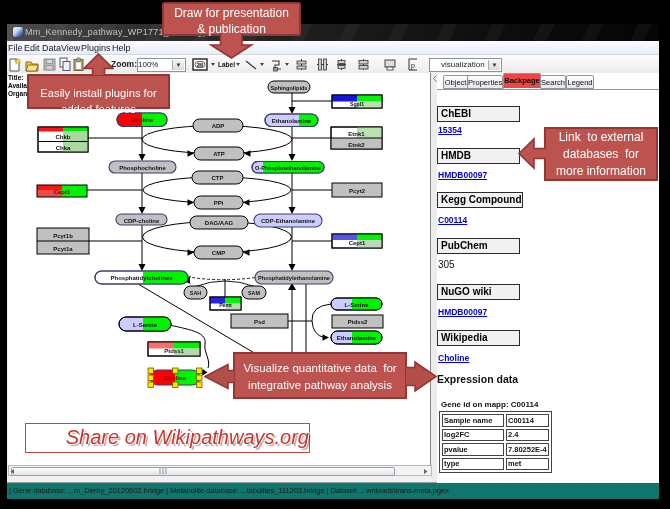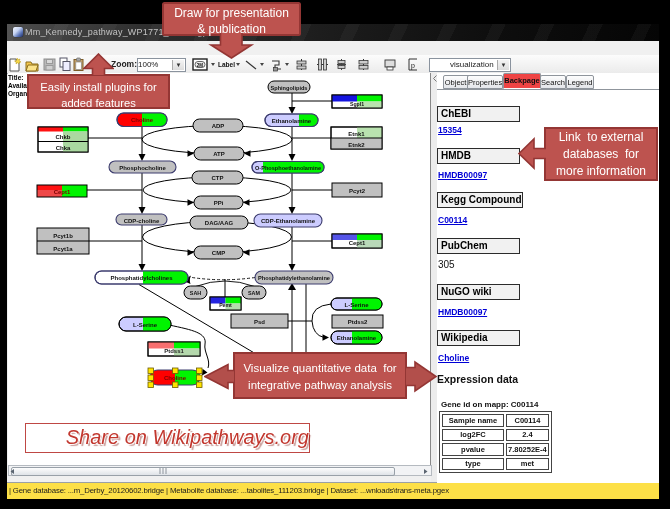--- a/index.html
+++ b/index.html
@@ -28,46 +28,54 @@
      border-left:1px solid #aaa;text-align:center;font-size:6px;color:#333;line-height:10px}
   
   #canvas{position:absolute;left:1px;top:49px;width:422px;height:392px;background:#fff;border-right:1px solid #888}
   
   #splitter{position:absolute;left:424px;top:49px;width:6px;height:409px;background:#ececec;border-right:1px solid #cfcfcf}
   #panel{position:absolute;left:430px;top:49px;width:222px;height:409px;background:#fff;font-family:"Liberation Sans",sans-serif}
   
   #hscroll{position:absolute;left:1px;top:441px;width:424px;height:11px;background:#f2f3f5;border:1px solid #b5bac0;box-sizing:border-box}
   #hthumb{position:absolute;left:2px;top:1px;width:382px;height:7px;background:linear-gradient(#fdfdfd,#dfe3e8);border:1px solid #98a0a8;border-radius:2px}
   
-  #statusbar{position:absolute;left:0;top:458px;width:652px;height:16px;background:#fde047;border-top:1px solid #9aa0a6;
+  #statusbar{position:absolute;left:0;top:458px;width:652px;height:16px;background:#0f766e;border-top:1px solid #9aa0a6;
      font-size:7.8px;color:#1c1c1c;line-height:15px;white-space:nowrap;overflow:hidden;letter-spacing:-.18px}
   
   .tab{position:absolute;top:2px;height:14px;background:linear-gradient(#fdfdfd,#e4e6ea);border:1px solid #8f959c;
        font-size:7.5px;color:#111;text-align:center;line-height:14px;border-radius:2px 2px 0 0;white-space:nowrap;overflow:hidden;box-sizing:border-box}
   .tab.active{background:#ef4444;height:16px;top:0px;z-index:3;border-bottom:1px solid #fff}
   .hdrbox{position:absolute;width:78px;height:14px;background:#f1f1f1;border:1px solid #2b2b2b;white-space:nowrap;overflow:hidden;
       font-size:10px;font-weight:bold;color:#000;line-height:13.5px;padding-left:3px;box-sizing:content-box}
   .plink{position:absolute;font-size:8.5px;font-weight:bold;color:#0000d6;text-decoration:underline}
   .ptxt{position:absolute;font-size:10px;font-weight:bold;color:#111}
-  .tc{border:1px solid #444;font-size:7.5px;font-weight:bold;color:#111;text-align:center;padding:0 1px;height:10.5px;white-space:nowrap;overflow:hidden}
+  .tc{border:1px solid #444;font-size:7.5px;font-weight:bold;color:#111;text-align:left;padding:0 1px;height:10.5px;white-space:nowrap;overflow:hidden}
   
   .callout{position:absolute;background:#bd534f;border:2px solid #943634;color:#fff;font-weight:normal;
      text-align:center;box-sizing:border-box;z-index:30}
   
   #banner{position:absolute;left:25px;top:423px;width:283px;height:28px;background:#fff;border:1px solid #bf4844;z-index:25}
   #banner div{font-size:20px;font-weight:normal;font-style:italic;color:#c2372e;text-align:right;margin-top:2px;
      text-shadow:-1px -1px 0 #fff,1px -1px 0 #fff,-1px 1px 0 #fff,2px 2px 1px rgba(130,30,25,.45)}
 </style>
 </head>
 <body>
 <div id="win">
   <div id="titlebar">
     <div class="ticon"></div>
     <div class="ttxt">Mm_Kennedy_pathway_WP1771_45176.gp...</div>
   </div>
+  <div id="menubar">
+    <span style="left:1px">File</span>
+      <span style="left:17px">Edit</span>
+      <span style="left:35px">Data</span>
+    <span style="left:54px">View</span>
+      <span style="left:74px">Plugins</span>
+      <span style="left:105px">Help</span>
+  </div>
   <div id="toolbar">
     <svg class="tbi" style="left:0px;top:2px" width="90" height="15" viewBox="0 0 90 15">
 
       <g transform="translate(3,1)">
           <path d="M0 1h6l3 3v9H0z" fill="#fff" stroke="#555" stroke-width="1"></path>
           <path d="M6 1l3 3H6z" fill="#ddd" stroke="#555" stroke-width=".8"></path>
           <path d="M7 0l1.2 1.8L10 1l-.8 1.8L11 4l-2 .4L9 6 7.4 4.8 6 6l.2-2L4.5 3l2-.3z" fill="#f7d84a" stroke="#b99b18" stroke-width=".5"></path>
         </g>
 
       <g transform="translate(19,3)">
@@ -136,21 +144,21 @@
         </g>
       <g transform="translate(193,2)">
           <rect x="0" y="1" width="10" height="7" fill="#ddd" stroke="#333" stroke-width=".9"></rect>
           <rect x="2" y="8" width="6" height="3" fill="#fff" stroke="#333" stroke-width=".8"></rect>
         </g>
       <g transform="translate(215,2)">
           <path d="M2 0v11M2 0h8M2 11h8" stroke="#333" stroke-width="1"></path>
           <text x="4" y="8.5" font-size="7" fill="#111">p</text>
         </g>
     </svg>
-    <div class="combo" style="left:422px;top:3px;width:60px;height:12px;line-height:12px;padding-left:20px;font-size:8px">visualization<div class="arr">▼</div></div>
+    <div class="combo" style="left:422px;top:3px;width:60px;height:12px;line-height:12px;padding-left:11px;font-size:8px">visualization<div class="arr">▼</div></div>
   </div>
   <div id="canvas">
   <svg width="422" height="392" viewBox="0 0 422 392" font-family="Liberation Sans, sans-serif">
     <defs>
       <g id="ah-r">
             <path d="M0 0l-6.5 -3.2v6.4z"></path>
           </g>
     </defs>
 
     <text x="0" y="7" font-size="6.5" font-weight="bold" fill="#000">Title:</text>
@@ -472,21 +480,21 @@
       </svg>
 </div>
   <div id="statusbar">&nbsp;| Gene database: ...m_Derby_20120602.bridge | Metabolite database: ...tabolites_111203.bridge | Dataset: ...wnloads\trans-meta.pgex</div>
 </div>
 
 <div class="callout" style="left:162px;top:2px;width:139px;height:34px;border-radius:2.5px;font-size:12px;line-height:15.5px;padding-top:2px">Draw for presentation<br>&amp; publication</div>
 <svg class="abs" style="left:205px;top:33px;z-index:31" width="55" height="27" viewBox="0 0 55 27">
   <path d="M15.5 -3 L15.5 12 L6 12 L26.5 25 L46.5 12 L37 12 L37 -3 Z" fill="#bd534f" stroke="#943634" stroke-width="1.6"></path>
 </svg>
 
-<div class="callout" style="left:27px;top:74px;width:143px;height:35px;font-size:11.2px;line-height:15.5px;padding-top:4px">Easily install plugins for<br>added features</div>
+<div class="callout" style="left:27px;top:74px;width:143px;height:35px;font-size:11.2px;line-height:15.5px;padding-top:10px">Easily install plugins for<br>added features</div>
 <svg class="abs" style="left:83px;top:53px;z-index:31" width="31" height="22" viewBox="0 0 31 22">
   <path d="M15.5 1 L30 15.5 L21.5 15.5 L21.5 25 L9.5 25 L9.5 15.5 L1 15.5 Z" fill="#bd534f" stroke="#943634" stroke-width="1.6"></path>
 </svg>
 
 <div class="callout" style="left:544px;top:127px;width:114px;height:54px;font-size:12px;line-height:17px;padding-top:0">Link&nbsp; to external<br>databases&nbsp; for<br>more information</div>
 <svg class="abs" style="left:518px;top:136px;z-index:31" width="28" height="35" viewBox="0 0 28 35">
   <path d="M1 17.5 L16 3 L16 12.5 L31 12.5 L31 22.5 L16 22.5 L16 32 Z" fill="#bd534f" stroke="#943634" stroke-width="1.6"></path>
 </svg>
 
 <div class="callout" style="left:233px;top:352px;width:174px;height:47px;font-size:11.5px;line-height:17px;padding-top:6px">Visualize quantitative data&nbsp; for<br>integrative pathway analysis</div>

